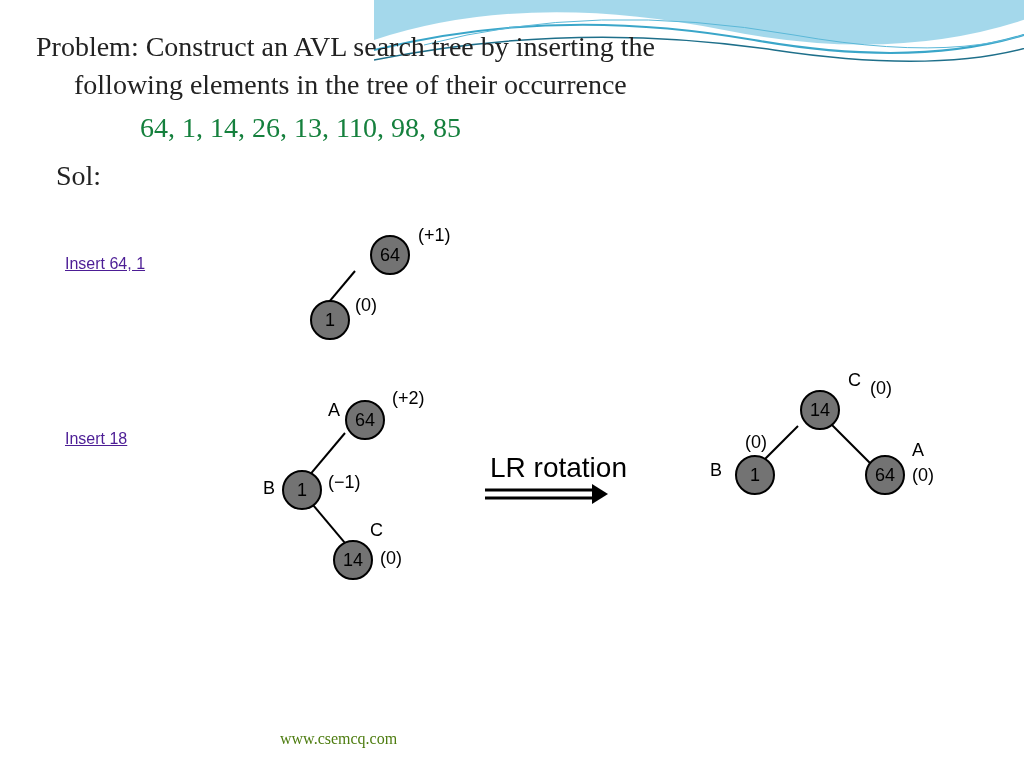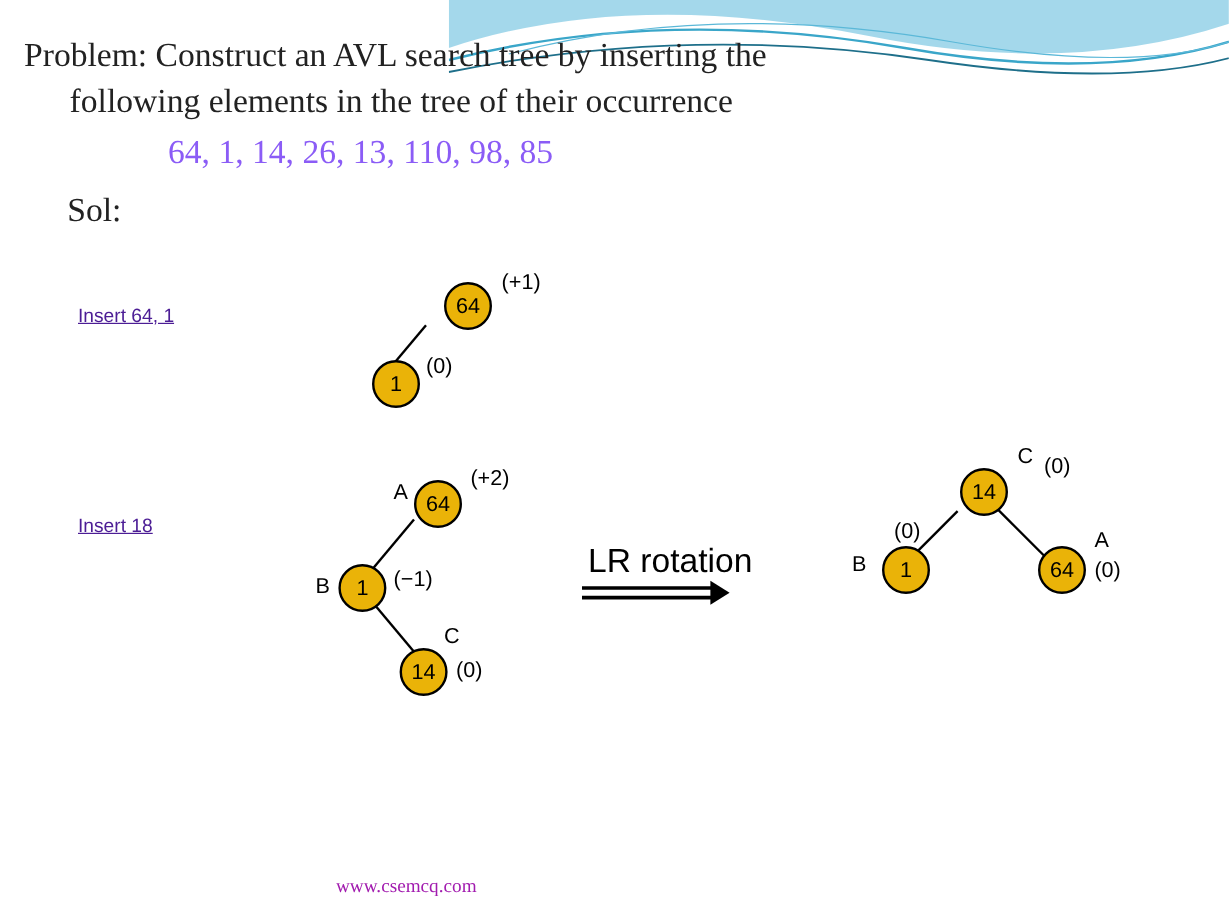--- a/index.html
+++ b/index.html
@@ -15,33 +15,33 @@
     position: absolute;
     top: -20px;
     right: -50px;
     width: 700px;
     height: 120px;
     pointer-events: none;
   }
   .problem-text {
     position: absolute;
     top: 28px;
-    left: 20px;
+    left: 36px;
     font-size: 28px;
     color: #222;
     line-height: 1.35;
     width: 960px;
   }
   .problem-line2 { padding-left: 38px; }
   .numbers {
     position: absolute;
     top: 112px;
     left: 140px;
     font-size: 28px;
-    color: #8b5cf6;
+    color: #15803d;
   }
   .sol-label {
     position: absolute;
     top: 160px;
     left: 20px;
     font-size: 28px;
     color: #222;
     margin-left: 36px;
   }
   .step-label {
@@ -58,21 +58,21 @@
     width: 1024px;
     height: 768px;
     pointer-events: none;
   }
   .node {
     position: absolute;
     width: 40px;
     height: 40px;
     border: 2px solid #000;
     border-radius: 50%;
-    background: #eab308;
+    background: #737373;
     font-family: Arial, Helvetica, sans-serif;
     font-size: 18px;
     display: flex;
     align-items: center;
     justify-content: center;
     pointer-events: none;
   }
   .anno {
     position: absolute;
     font-family: Arial, Helvetica, sans-serif;
@@ -94,21 +94,21 @@
     color: #000;
   }
   .arrow {
     position: absolute;
     pointer-events: none;
   }
   .footer-link {
     position: absolute;
     bottom: 20px;
     left: 280px;
-    color: #a21caf;
+    color: #4d7c0f;
     font-family: Georgia, serif;
     font-size: 16px;
   }
 </style>
 </head>
 <body>
 
 <svg class="wave-decoration" viewBox="0 0 700 120">
   <path d="M0,60 Q150,10 350,50 T700,20 L700,0 L0,0 Z" fill="#7ec8e3" opacity="0.7"></path>
   <path d="M0,70 Q180,25 380,60 T700,35" fill="none" stroke="#3aa6c9" stroke-width="2"></path>

